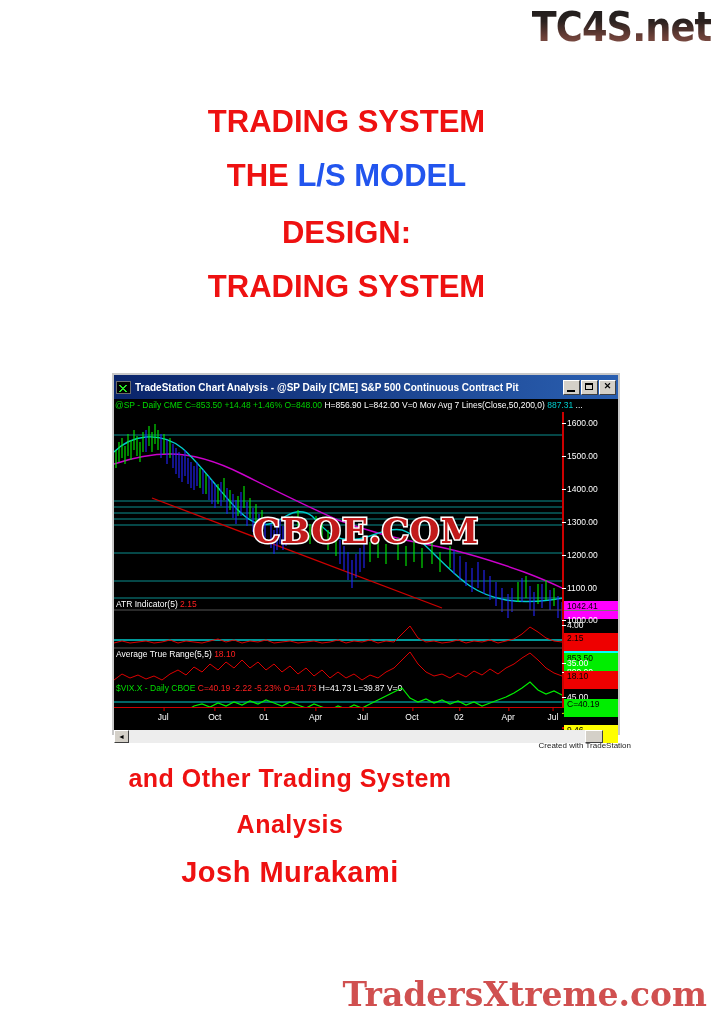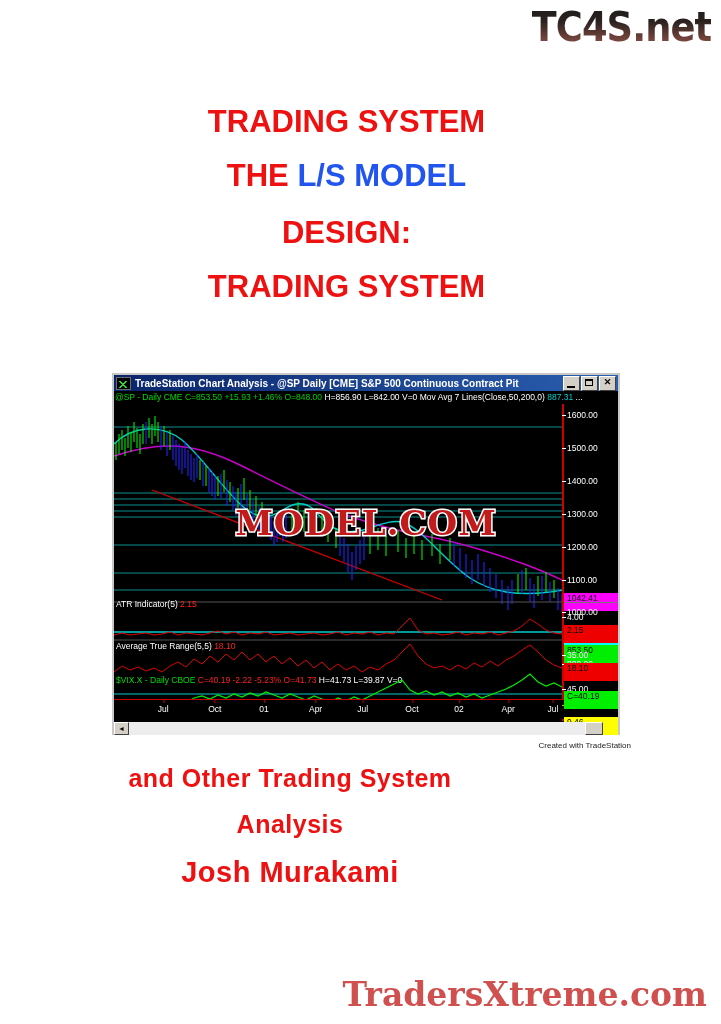--- a/index.html
+++ b/index.html
@@ -33,21 +33,21 @@
     white-space:nowrap;
   }
   .title-line .blue{color:#2255ee;}
   .title-line.l3{margin-bottom:26px;}
   
   #chart-window{
     position:absolute;left:112px;top:373px;width:508px;height:362px;
     background:#000;border:2px solid #c8c8c8;box-sizing:border-box;
   }
   #titlebar{
-    height:16px;background:linear-gradient(90deg,#0a246a 0%,#2a5fb0 100%);
+    height:24px;background:linear-gradient(90deg,#0a246a 0%,#2a5fb0 100%);
     display:flex;align-items:center;padding:0 2px;box-sizing:border-box;
   }
   #tsicon{
     width:13px;height:11px;background:#000;border:1px solid #6a6a6a;
     margin-right:4px;position:relative;flex:0 0 auto;
   }
   #tsicon:before{
     content:"";position:absolute;left:1px;bottom:1px;width:10px;height:7px;
     background:
       linear-gradient(45deg,transparent 45%,#27e027 45%,#27e027 58%,transparent 58%),
@@ -202,21 +202,21 @@
       </span>
     <span class="wbtn close">✕</span>
   </div>
 
   <div id="plot-outer">
 
     <div id="dataline">
       <span class="sym">@SP - Daily</span>
       <span class="sym">CME</span>
       <span>C=853.50</span>
-      <span>+15.93</span>
+      <span>+14.48</span>
       <span>+1.46%</span>
       <span>O=848.00</span>
       <span class="w">H=856.90</span>
       <span class="w">L=842.00</span>
       <span class="w">V=0</span>
       <span class="w">Mov Avg 7 Lines(Close,50,200,0)</span>
       <span class="cy">887.31</span>
       <span class="w">...</span>
     </div>
 
@@ -372,21 +372,21 @@
         <polyline fill="none" stroke="#dd0000" stroke-width="1" points="0,268 8,262 16,266 24,263 32,267 40,264 48,268 56,262 64,258 72,263 80,255
                   88,260 96,252 104,258 112,250 120,256 128,248 136,256 144,250 152,258 160,252
                   168,260 176,254 184,262 192,256 200,264 208,258 216,266 224,260 232,266 240,262
                   248,268 256,263 264,266 272,260 280,256 288,248 296,240 304,252 312,260 320,264
                   328,262 336,266 344,261 352,265 360,259 368,263 376,257 384,262 392,256 400,252
                   408,246 416,241 424,248 432,256 440,261 448,264 452,265"></polyline>
 
       </svg>
     </div>
 
-    <div class="ind-label" style="top:208px;">
+    <div class="ind-label" style="top:200px;">
       <span>ATR Indicator(5)</span>
       <span class="val-red">2.15</span>
     </div>
     <div class="ind-label" style="top:250px;">
       <span>Average True Range(5,5)</span>
       <span class="val-red">18.10</span>
     </div>
     <div class="ind-label" style="top:284px;">
       <span class="grn">$VIX.X - Daily</span>
       <span class="grn">CBOE</span>
@@ -411,21 +411,21 @@
                 248,296 256,292 264,288 272,284 280,280 288,276 296,286 304,290 312,287 320,291
                 328,288 336,292 344,289 352,293 360,290 368,294 376,291 384,288 392,285 400,281
                 408,276 416,270 424,278 432,282 440,279 448,283 452,284"></polyline>
       <polyline fill="none" stroke="#d8d800" stroke-width="1.1" points="0,314 12,313 24,314 36,312 48,313 60,312 72,314 84,313 96,312 108,313 120,311
                 132,313 144,312 156,314 168,313 180,312 192,313 204,311 216,313 228,312 240,313
                 252,311 264,309 276,307 288,305 300,309 312,311 324,310 336,312 348,311 360,312
                 372,310 384,309 396,307 408,305 420,303 432,304 444,302 452,301"></polyline>
       <line x1="0" y1="316" x2="452" y2="316" stroke="#cc0000" stroke-width="2"></line>
     </svg>
 
-    <div id="watermark"><span>MODEL.COM</span></div>
+    <div id="watermark"><span>CBOE.COM</span></div>
 
     <div id="pricescale">
       <div class="ptick" style="top:6px;">1600.00</div>
       <div class="ptick" style="top:39px;">1500.00</div>
       <div class="ptick" style="top:72px;">1400.00</div>
       <div class="ptick" style="top:105px;">1300.00</div>
       <div class="ptick" style="top:138px;">1200.00</div>
       <div class="ptick" style="top:171px;">1100.00</div>
       <div class="pbox magenta" style="top:189px;">1042.41</div>
       <div class="ptick" style="top:203px;">1000.00</div>

